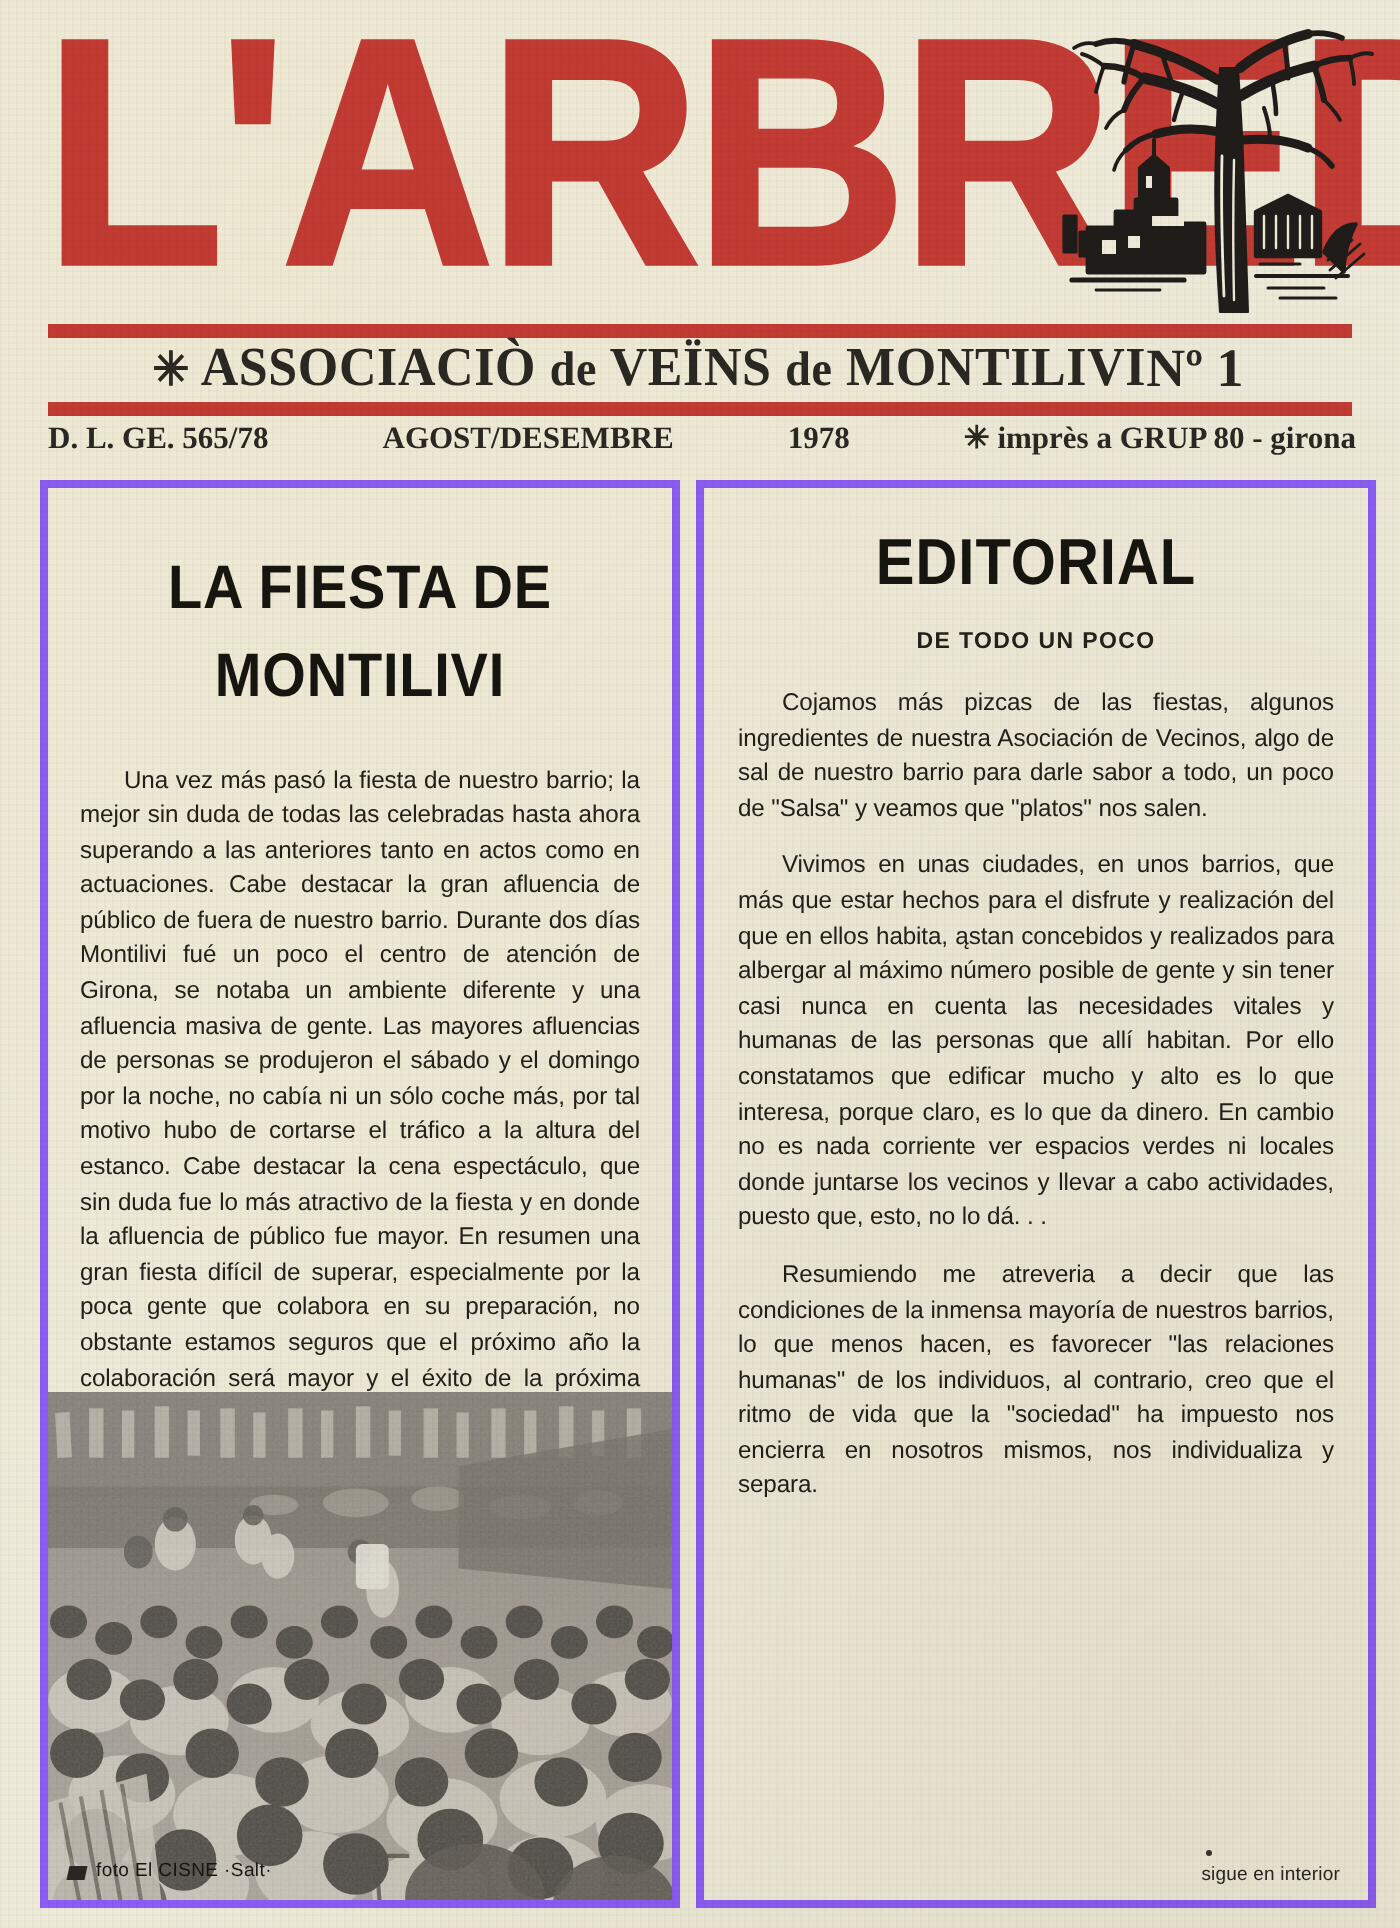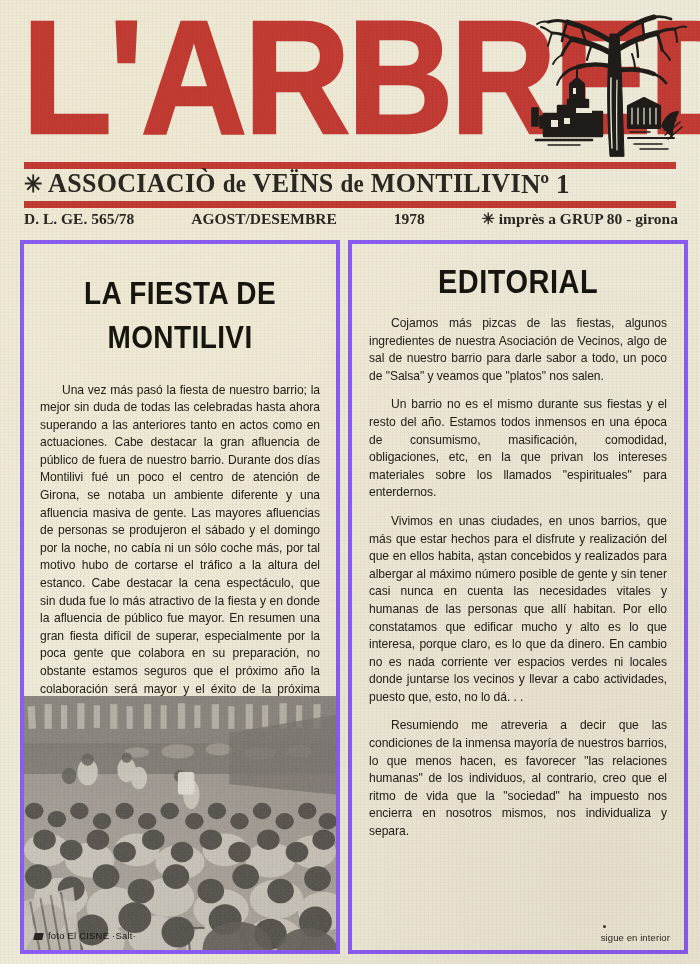--- a/index.html
+++ b/index.html
@@ -71,21 +71,21 @@
   .rule-a { top: 162px; }
   .rule-b { top: 201px; }
   .subtitle-row {
     position: absolute;
     left: 24px;
     top: 168px;
     width: 654px;
     height: 32px;
     display: flex;
     align-items: center;
-    justify-content: flex-start;
+    justify-content: center;
   }
   .subtitle-main {
     font-family: "Liberation Serif", serif;
     font-weight: bold;
     font-size: 26px;
     letter-spacing: 0.3px;
     color: #2b2722;
     white-space: nowrap;
     transform: scaleY(1.06);
   }
@@ -507,24 +507,24 @@
         </svg>
         <div class="caption-mark"></div>
         <div class="photo-caption">foto El CISNE ·Salt·</div>
       </div>
     </div>
   </div>
 
   <div class="col-frame col-right">
     <div class="col-inner">
       <div class="editorial-title">EDITORIAL</div>
+      <div class="editorial-sub">DE TODO UN POCO</div>
 
       <div class="body-text right-body">
         <p>Cojamos más pizcas de las fiestas, algunos ingredientes de nuestra Asociación de Vecinos, algo de sal de nuestro barrio para darle sabor a todo, un poco de "Salsa" y veamos que "platos" nos salen.</p>
-        <p>Un barrio no es el mismo durante sus fiestas y el resto del año. Estamos todos inmensos en una época de consumismo, masificación, comodidad, obligaciones, etc, en la que privan los intereses materiales sobre los llamados "espirituales" para enterdernos.</p>
         <p>Vivimos en unas ciudades, en unos barrios, que más que estar hechos para el disfrute y realización del que en ellos habita, ąstan concebidos y realizados para albergar al máximo número posible de gente y sin tener casi nunca en cuenta las necesidades vitales y humanas de las personas que allí habitan. Por ello constatamos que edificar mucho y alto es lo que interesa, porque claro, es lo que da dinero. En cambio no es nada corriente ver espacios verdes ni locales donde juntarse los vecinos y llevar a cabo actividades, puesto que, esto, no lo dá. . .</p>
         <p>Resumiendo me atreveria a decir que las condiciones de la inmensa mayoría de nuestros barrios, lo que menos hacen, es favorecer "las relaciones humanas" de los individuos, al contrario, creo que el ritmo de vida que la "sociedad" ha impuesto nos encierra en nosotros mismos, nos individualiza y separa.</p>
 
       </div>
 
       <div class="sigue-dot"></div>
       <div class="sigue">sigue en interior</div>
     </div>
   </div>
 

